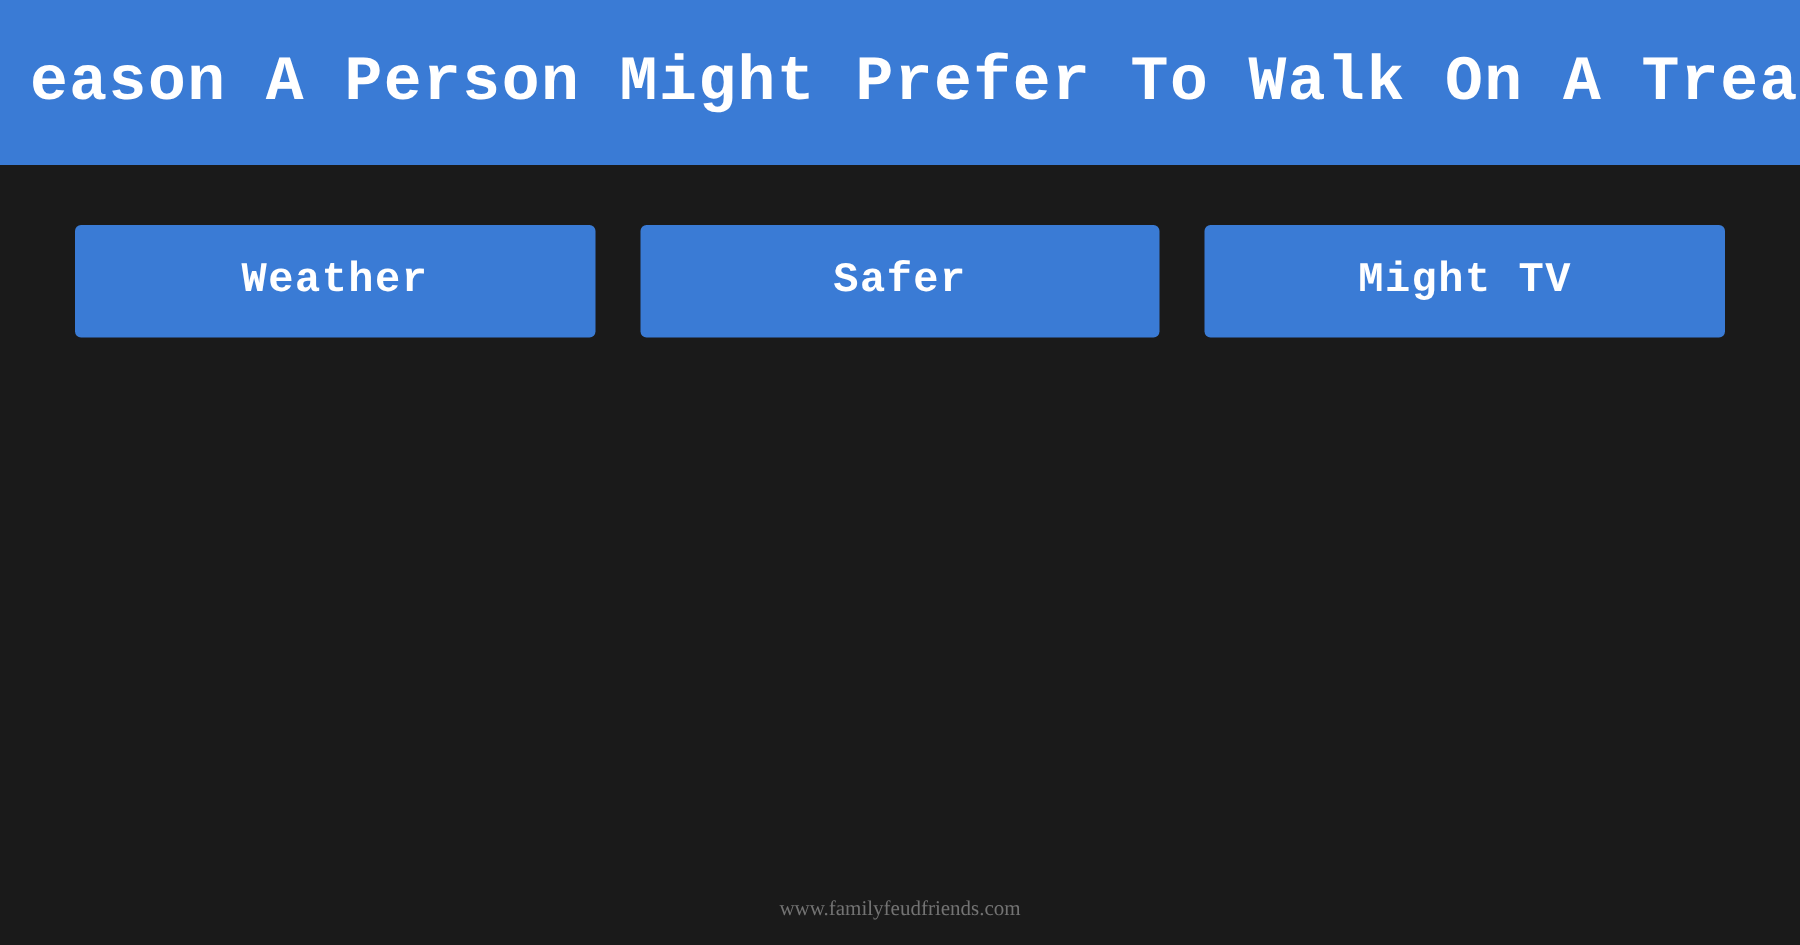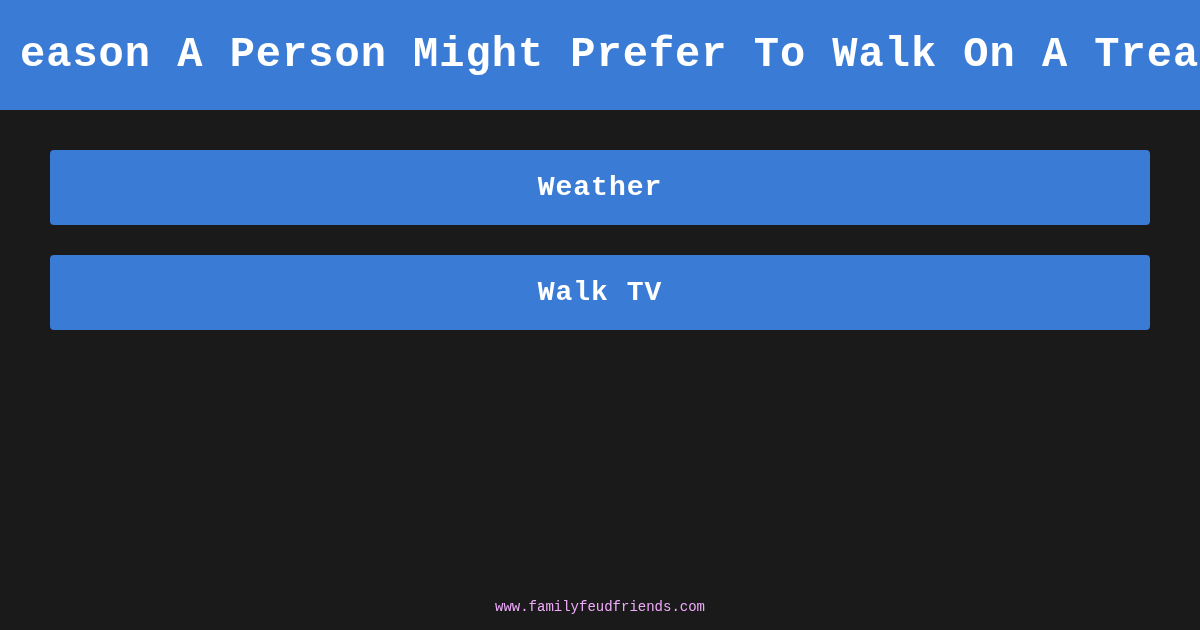--- a/index.html
+++ b/index.html
@@ -31,21 +31,20 @@
       font-size: 42px;
       font-weight: bold;
       font-family: 'Courier New', Courier, monospace;
       white-space: nowrap;
       letter-spacing: 1px;
     }
 
     .answers-container {
       padding: 30px 50px;
       display: flex;
-      flex-direction: column;
       gap: 30px;
       margin-top: 10px;
     }
 
     .answer-button {
       background-color: #3a7bd5;
       border: none;
       border-radius: 4px;
       padding: 22px 20px;
       cursor: pointer;
@@ -60,35 +59,38 @@
       text-align: center;
       display: block;
       letter-spacing: 1px;
     }
 
     .footer {
       position: absolute;
       bottom: 15px;
       left: 50%;
       transform: translateX(-50%);
-      color: #f0abfc;
+      color: #737373;
       font-size: 14px;
-      font-family: Liberation Mono, monospace;
+      font-family: Liberation Serif, serif;
       white-space: nowrap;
     }
   </style>
 </head>
 <body>
 
 <div class="title-bar">
   <span class="title-text">eason A Person Might Prefer To Walk On A Treadmill Instead Of Taking A Walk</span>
 </div>
 
 <div class="answers-container">
   <button class="answer-button">
     <span class="answer-label">Weather</span>
   </button>
   <button class="answer-button">
-    <span class="answer-label">Walk TV</span>
+    <span class="answer-label">Safer</span>
+  </button>
+  <button class="answer-button">
+    <span class="answer-label">Might TV</span>
   </button>
 </div>
 
 <div class="footer">www.familyfeudfriends.com</div>
 
 </body></html>

